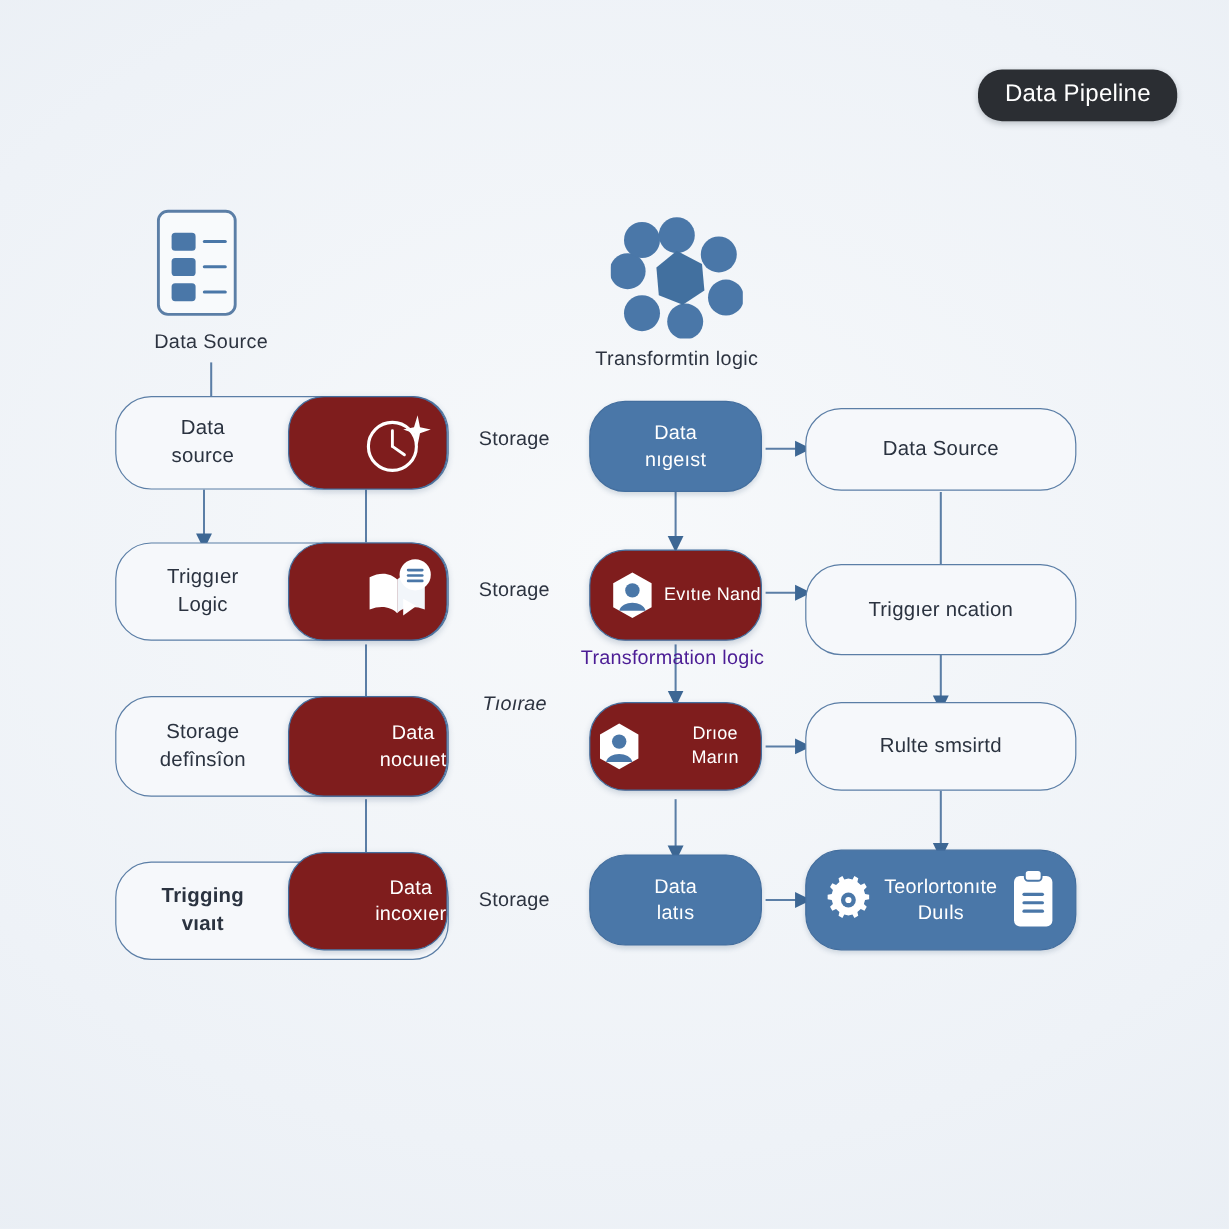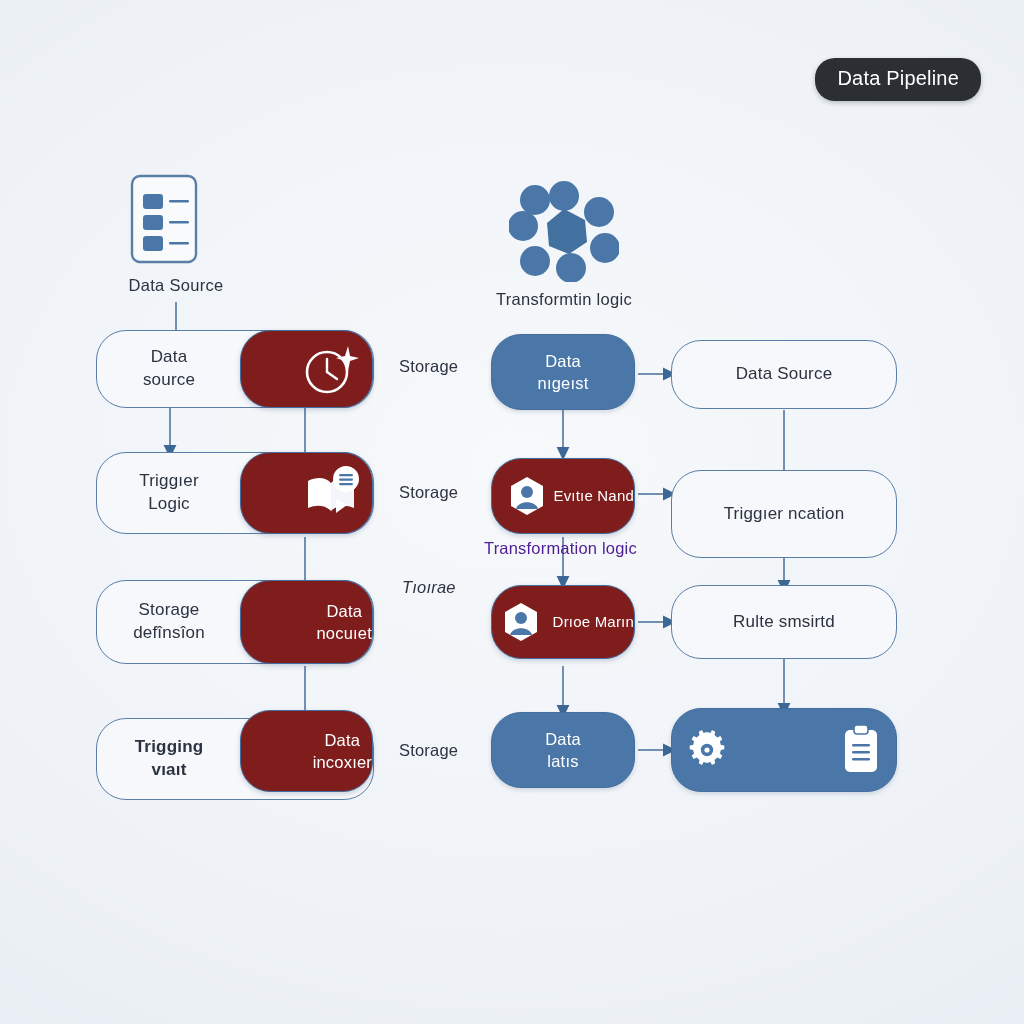--- a/index.html
+++ b/index.html
@@ -258,56 +258,58 @@
     <svg class="ico" width="40" height="44" viewBox="0 0 40 44">
       <polygon points="20,3 36,12 36,32 20,41 4,32 4,12" fill="#ffffff"></polygon>
       <circle cx="20" cy="18" r="6" fill="#4a77a8"></circle>
       <path d="M9,35 C11,26 29,26 31,35 Z" fill="#4a77a8"></path>
     </svg>
   </span>
   <span class="txt" style="font-size:15px;">Evıtıe Nаnd</span>
 </div>
 <div class="undercap" style="left:484px; top:539px;">Transformation logic</div>
 
-<div class="chip" style="left:491px; top:585px; width:144px; height:74px; gap:12px;">
+<div class="chip" style="left:491px; top:585px; width:144px; height:74px; gap:22px;">
   <span style="margin-left:4px;">
     <svg class="ico" width="40" height="44" viewBox="0 0 40 44">
       <polygon points="20,3 36,12 36,32 20,41 4,32 4,12" fill="#ffffff"></polygon>
       <circle cx="20" cy="18" r="6" fill="#4a77a8"></circle>
       <path d="M9,35 C11,26 29,26 31,35 Z" fill="#4a77a8"></path>
     </svg>
   </span>
   <span class="txt" style="font-size:15px;">Drıoe Marın</span>
 </div>
 
 <div class="pill filled" style="left:491px; top:712px; width:144px; height:76px;">
   <span class="txt">Data
 latıs</span>
 </div>
 
 <div class="pill outline" style="left:671px; top:340px; width:226px; height:69px;">
   <span class="txt">Data Source</span>
 </div>
 
-<div class="pill outline" style="left:671px; top:470px; width:226px; height:88px;">
+<div class="pill outline" style="left:671px; top:470px; width:226px; height:76px;">
   <span class="txt">Triggıer ncation</span>
 </div>
 
 <div class="pill outline" style="left:671px; top:585px; width:226px; height:74px;">
   <span class="txt">Rulte smsirtd</span>
 </div>
 
 <div class="pill filled" style="left:671px; top:708px; width:226px; height:84px; justify-content:space-between; padding:0 14px;">
   <span>
     <svg class="ico" width="42" height="42" viewBox="0 0 42 42">
       <path d="M21,3 l3.4,1 1.6,-3 3.2,1.8 -0.7,3.3 2.8,2.3 3.1,-1.4 1.9,3.2 -2.4,2.4 1,3.4 3.4,0.6 0,3.7 -3.4,0.7 -1,3.4 2.4,2.3 -1.9,3.2 -3.1,-1.3 -2.8,2.3 0.7,3.3 -3.2,1.8 -1.6,-3 -3.4,1 -3.4,-1 -1.6,3 -3.2,-1.8 0.7,-3.3 -2.8,-2.3 -3.1,1.3 -1.9,-3.2 2.4,-2.3 -1,-3.4 -3.4,-0.7 0,-3.7 3.4,-0.6 1,-3.4 -2.4,-2.4 1.9,-3.2 3.1,1.4 2.8,-2.3 -0.7,-3.3 3.2,-1.8 1.6,3 Z" fill="#ffffff"></path>
       <circle cx="21" cy="21" r="6.2" fill="#4a77a8"></circle>
       <circle cx="21" cy="21" r="2.6" fill="#ffffff"></circle>
     </svg>
   </span>
+  <span class="txt" style="flex:1;">Teorlortonıte
+Duıls</span>
   <span>
     <svg class="ico" width="42" height="52" viewBox="0 0 42 52">
       <rect x="5" y="6" width="32" height="42" rx="5" fill="#ffffff"></rect>
       <rect x="14" y="1" width="14" height="9" rx="3" fill="#ffffff" stroke="#4a77a8" stroke-width="1.6"></rect>
       <rect x="12" y="20" width="18" height="2.6" rx="1.3" fill="#4a77a8"></rect>
       <rect x="12" y="27" width="18" height="2.6" rx="1.3" fill="#4a77a8"></rect>
       <rect x="12" y="34" width="18" height="2.6" rx="1.3" fill="#4a77a8"></rect>
     </svg>
   </span>
 </div>

